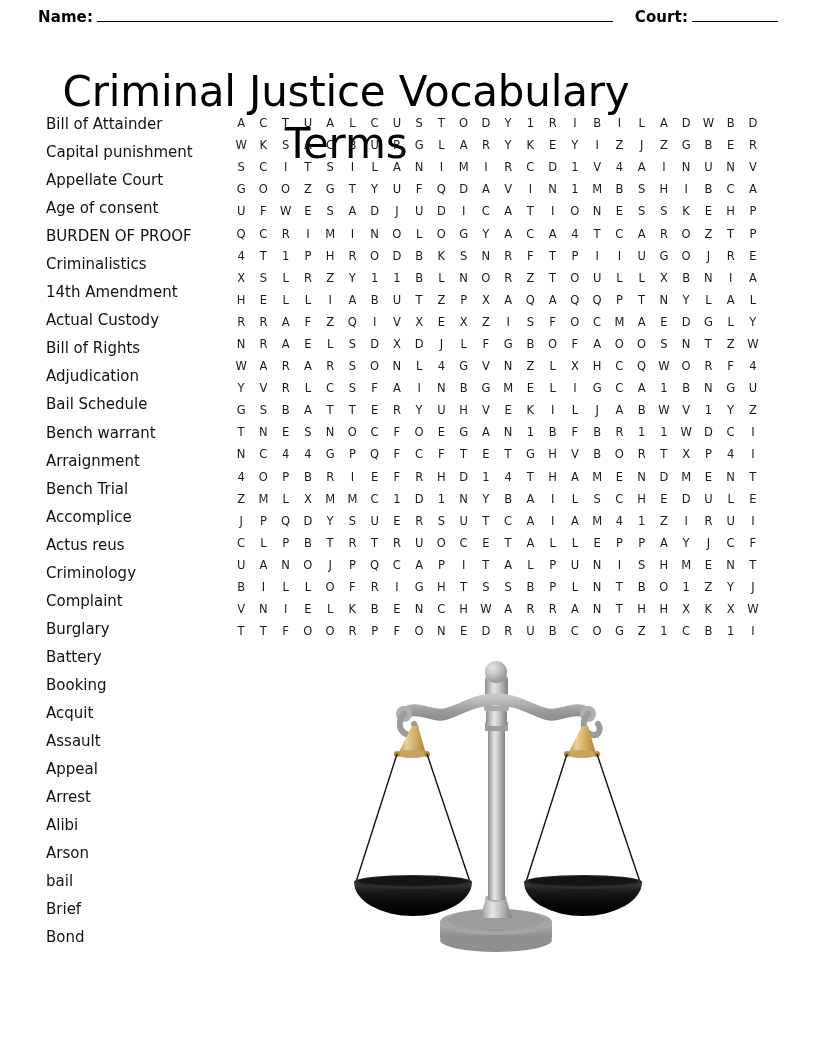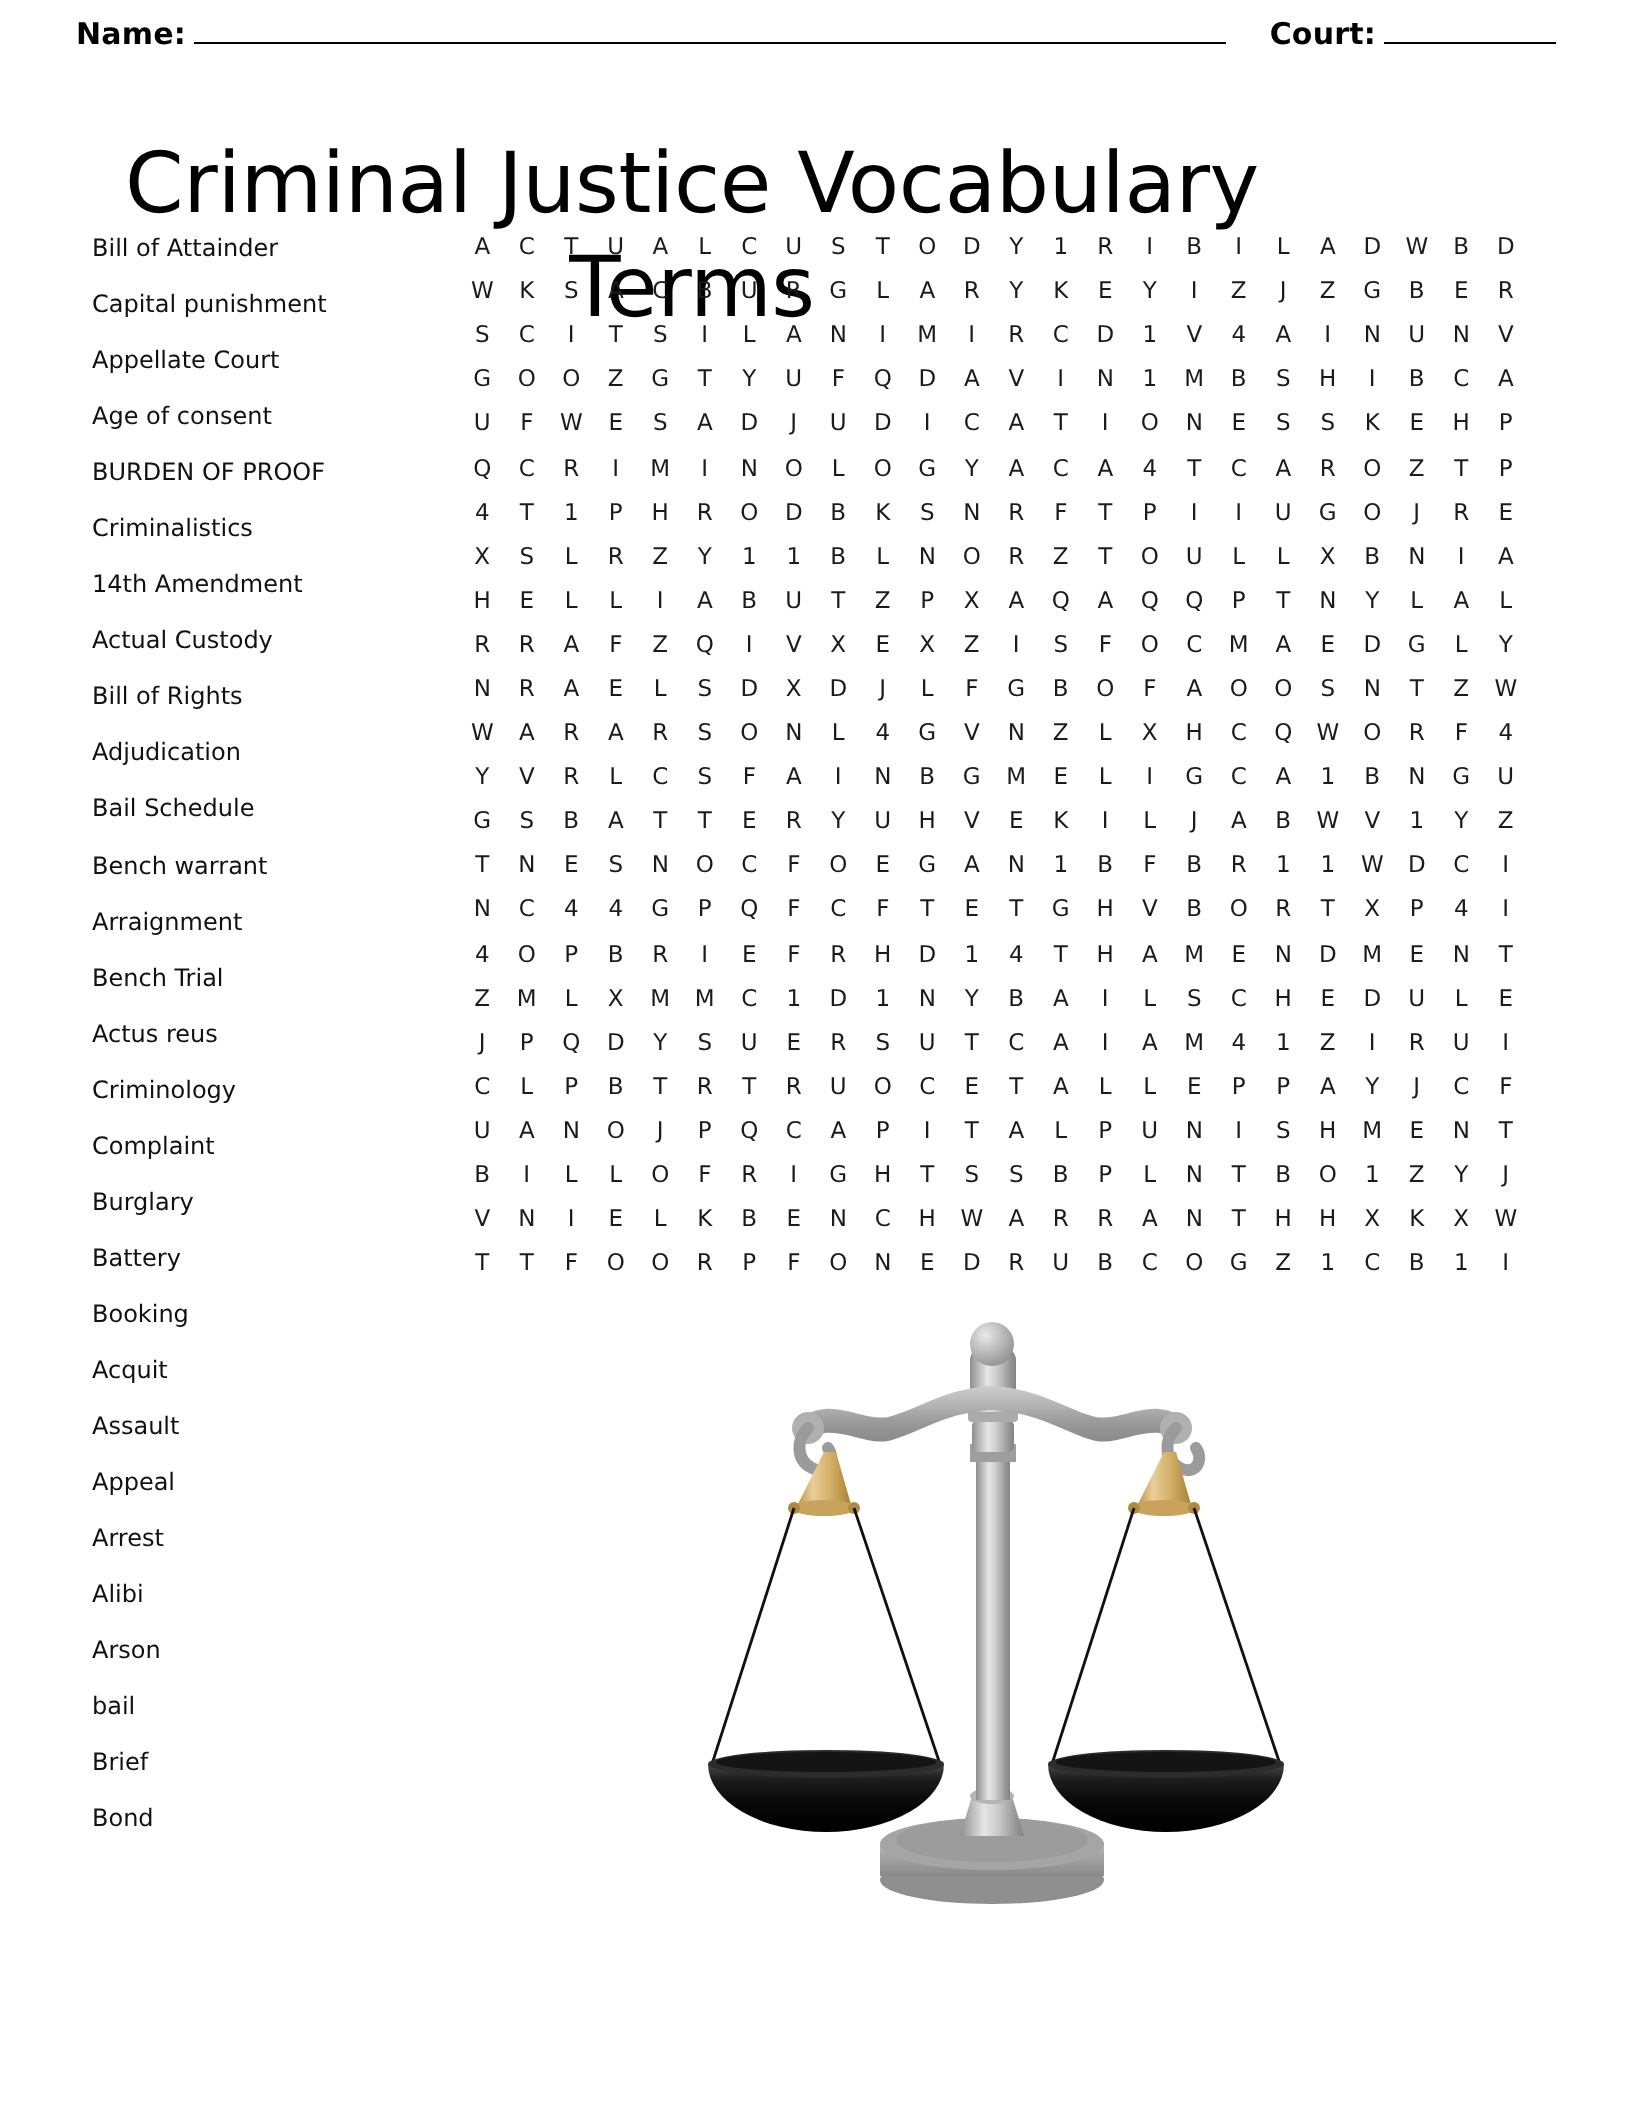--- a/index.html
+++ b/index.html
@@ -71,21 +71,21 @@
   .word-list {
     position: absolute;
     left: 46px;
     top: 110px;
     width: 180px;
     list-style: none;
     margin: 0;
     padding: 0;
   }
   .word-list li {
-    font-size: 12px;
+    font-size: 15px;
     line-height: 28.05px;
     white-space: nowrap;
     color: #111;
   }
 
   
   .grid-wrap {
     position: absolute;
     left: 230px;
     top: 112px;
@@ -137,20 +137,21 @@
     <li>BURDEN OF PROOF</li>
     <li>Criminalistics</li>
     <li>14th Amendment</li>
     <li>Actual Custody</li>
     <li>Bill of Rights</li>
     <li>Adjudication</li>
     <li>Bail Schedule</li>
     <li>Bench warrant</li>
     <li>Arraignment</li>
     <li>Bench Trial</li>
+    <li>Accomplice</li>
     <li>Actus reus</li>
     <li>Criminology</li>
     <li>Complaint</li>
     <li>Burglary</li>
     <li>Battery</li>
     <li>Booking</li>
     <li>Acquit</li>
     <li>Assault</li>
     <li>Appeal</li>
     <li>Arrest</li>

